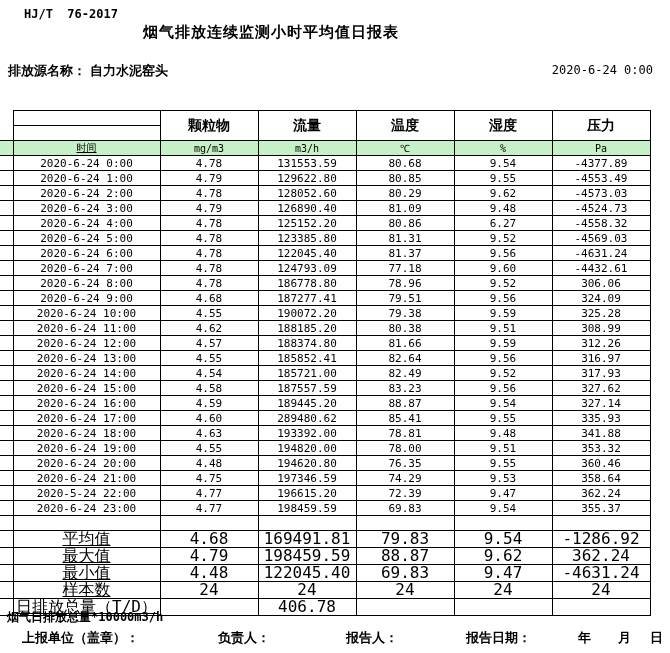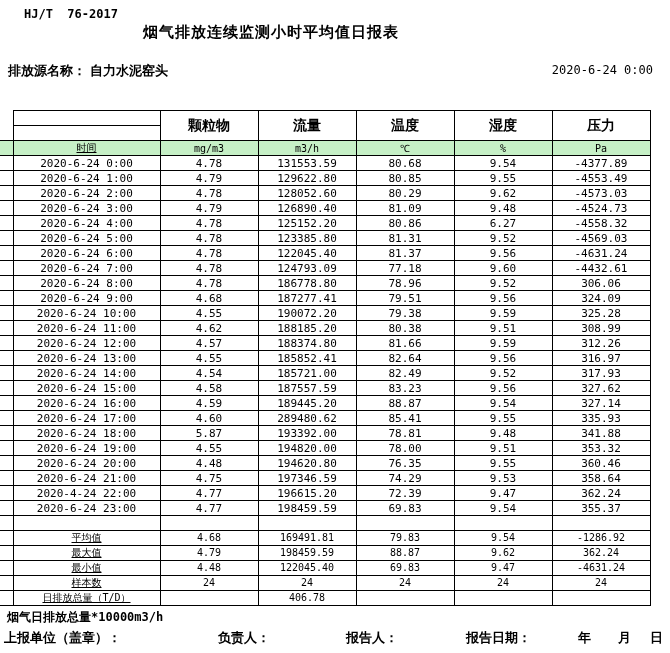--- a/index.html
+++ b/index.html
@@ -31,30 +31,30 @@
   }
   td.gutter { border-left:none; }
   tr.h1 td, tr.h2 td, tr.h1 th { height:14px; }
   tr.h1 td.gutter, tr.h2 td.gutter { border:none; }
   th.cname { font-size:14px; font-weight:bold; font-family:"DejaVu Sans","Liberation Sans",sans-serif; }
   tr.unit-row td { height:13px; font-size:10px; }
   tr.unit-row td { background:var(--green); }
   td.time-label { font-size:12px; }
   td.time-label span, span.u { text-decoration:underline; }
   tr.drow td { height:14px; font-size:11px; line-height:1; }
-  tr.srow td { height:14px; font-size:10px; line-height:1; }
+  tr.srow td { height:14px; font-size:16px; line-height:1; }
   td.slabel { font-size:12px; }
 
   .note {
     position:absolute; left:7px; top:609px;
     font-size:12px; font-weight:bold;
   }
   .sign-line { position:absolute; top:629px; left:0; width:670px; height:18px; font-size:13px; font-weight:bold; }
   .sign-line span { position:absolute; white-space:nowrap; }
-  .lbl-unit   { left:4px; }
+  .lbl-unit   { left:22px; }
   .lbl-mgr    { left:218px; }
   .lbl-rep    { left:346px; }
   .lbl-date   { left:466px;font-family:Liberation Mono, monospace; }
   .lbl-year   { left:578px; }
   .lbl-month  { left:618px; }
   .lbl-day    { left:650px; }
 </style>
 </head>
 <body>
 
@@ -258,21 +258,21 @@
     <td class="time">2020-6-24 17:00</td>
     <td class="val">4.60</td>
     <td class="val">289480.62</td>
     <td class="val">85.41</td>
     <td class="val">9.55</td>
     <td class="val">335.93</td>
   </tr>
       <tr class="drow">
     <td class="gutter"></td>
     <td class="time">2020-6-24 18:00</td>
-    <td class="val">5.87</td>
+    <td class="val">4.63</td>
     <td class="val">193392.00</td>
     <td class="val">78.81</td>
     <td class="val">9.48</td>
     <td class="val">341.88</td>
   </tr>
       <tr class="drow">
     <td class="gutter"></td>
     <td class="time">2020-6-24 19:00</td>
     <td class="val">4.55</td>
     <td class="val">194820.00</td>
@@ -293,21 +293,21 @@
     <td class="gutter"></td>
     <td class="time">2020-6-24 21:00</td>
     <td class="val">4.75</td>
     <td class="val">197346.59</td>
     <td class="val">74.29</td>
     <td class="val">9.53</td>
     <td class="val">358.64</td>
   </tr>
       <tr class="drow">
     <td class="gutter"></td>
-    <td class="time">2020-4-24 22:00</td>
+    <td class="time">2020-5-24 22:00</td>
     <td class="val">4.77</td>
     <td class="val">196615.20</td>
     <td class="val">72.39</td>
     <td class="val">9.47</td>
     <td class="val">362.24</td>
   </tr>
       <tr class="drow">
     <td class="gutter"></td>
     <td class="time">2020-6-24 23:00</td>
     <td class="val">4.77</td>

